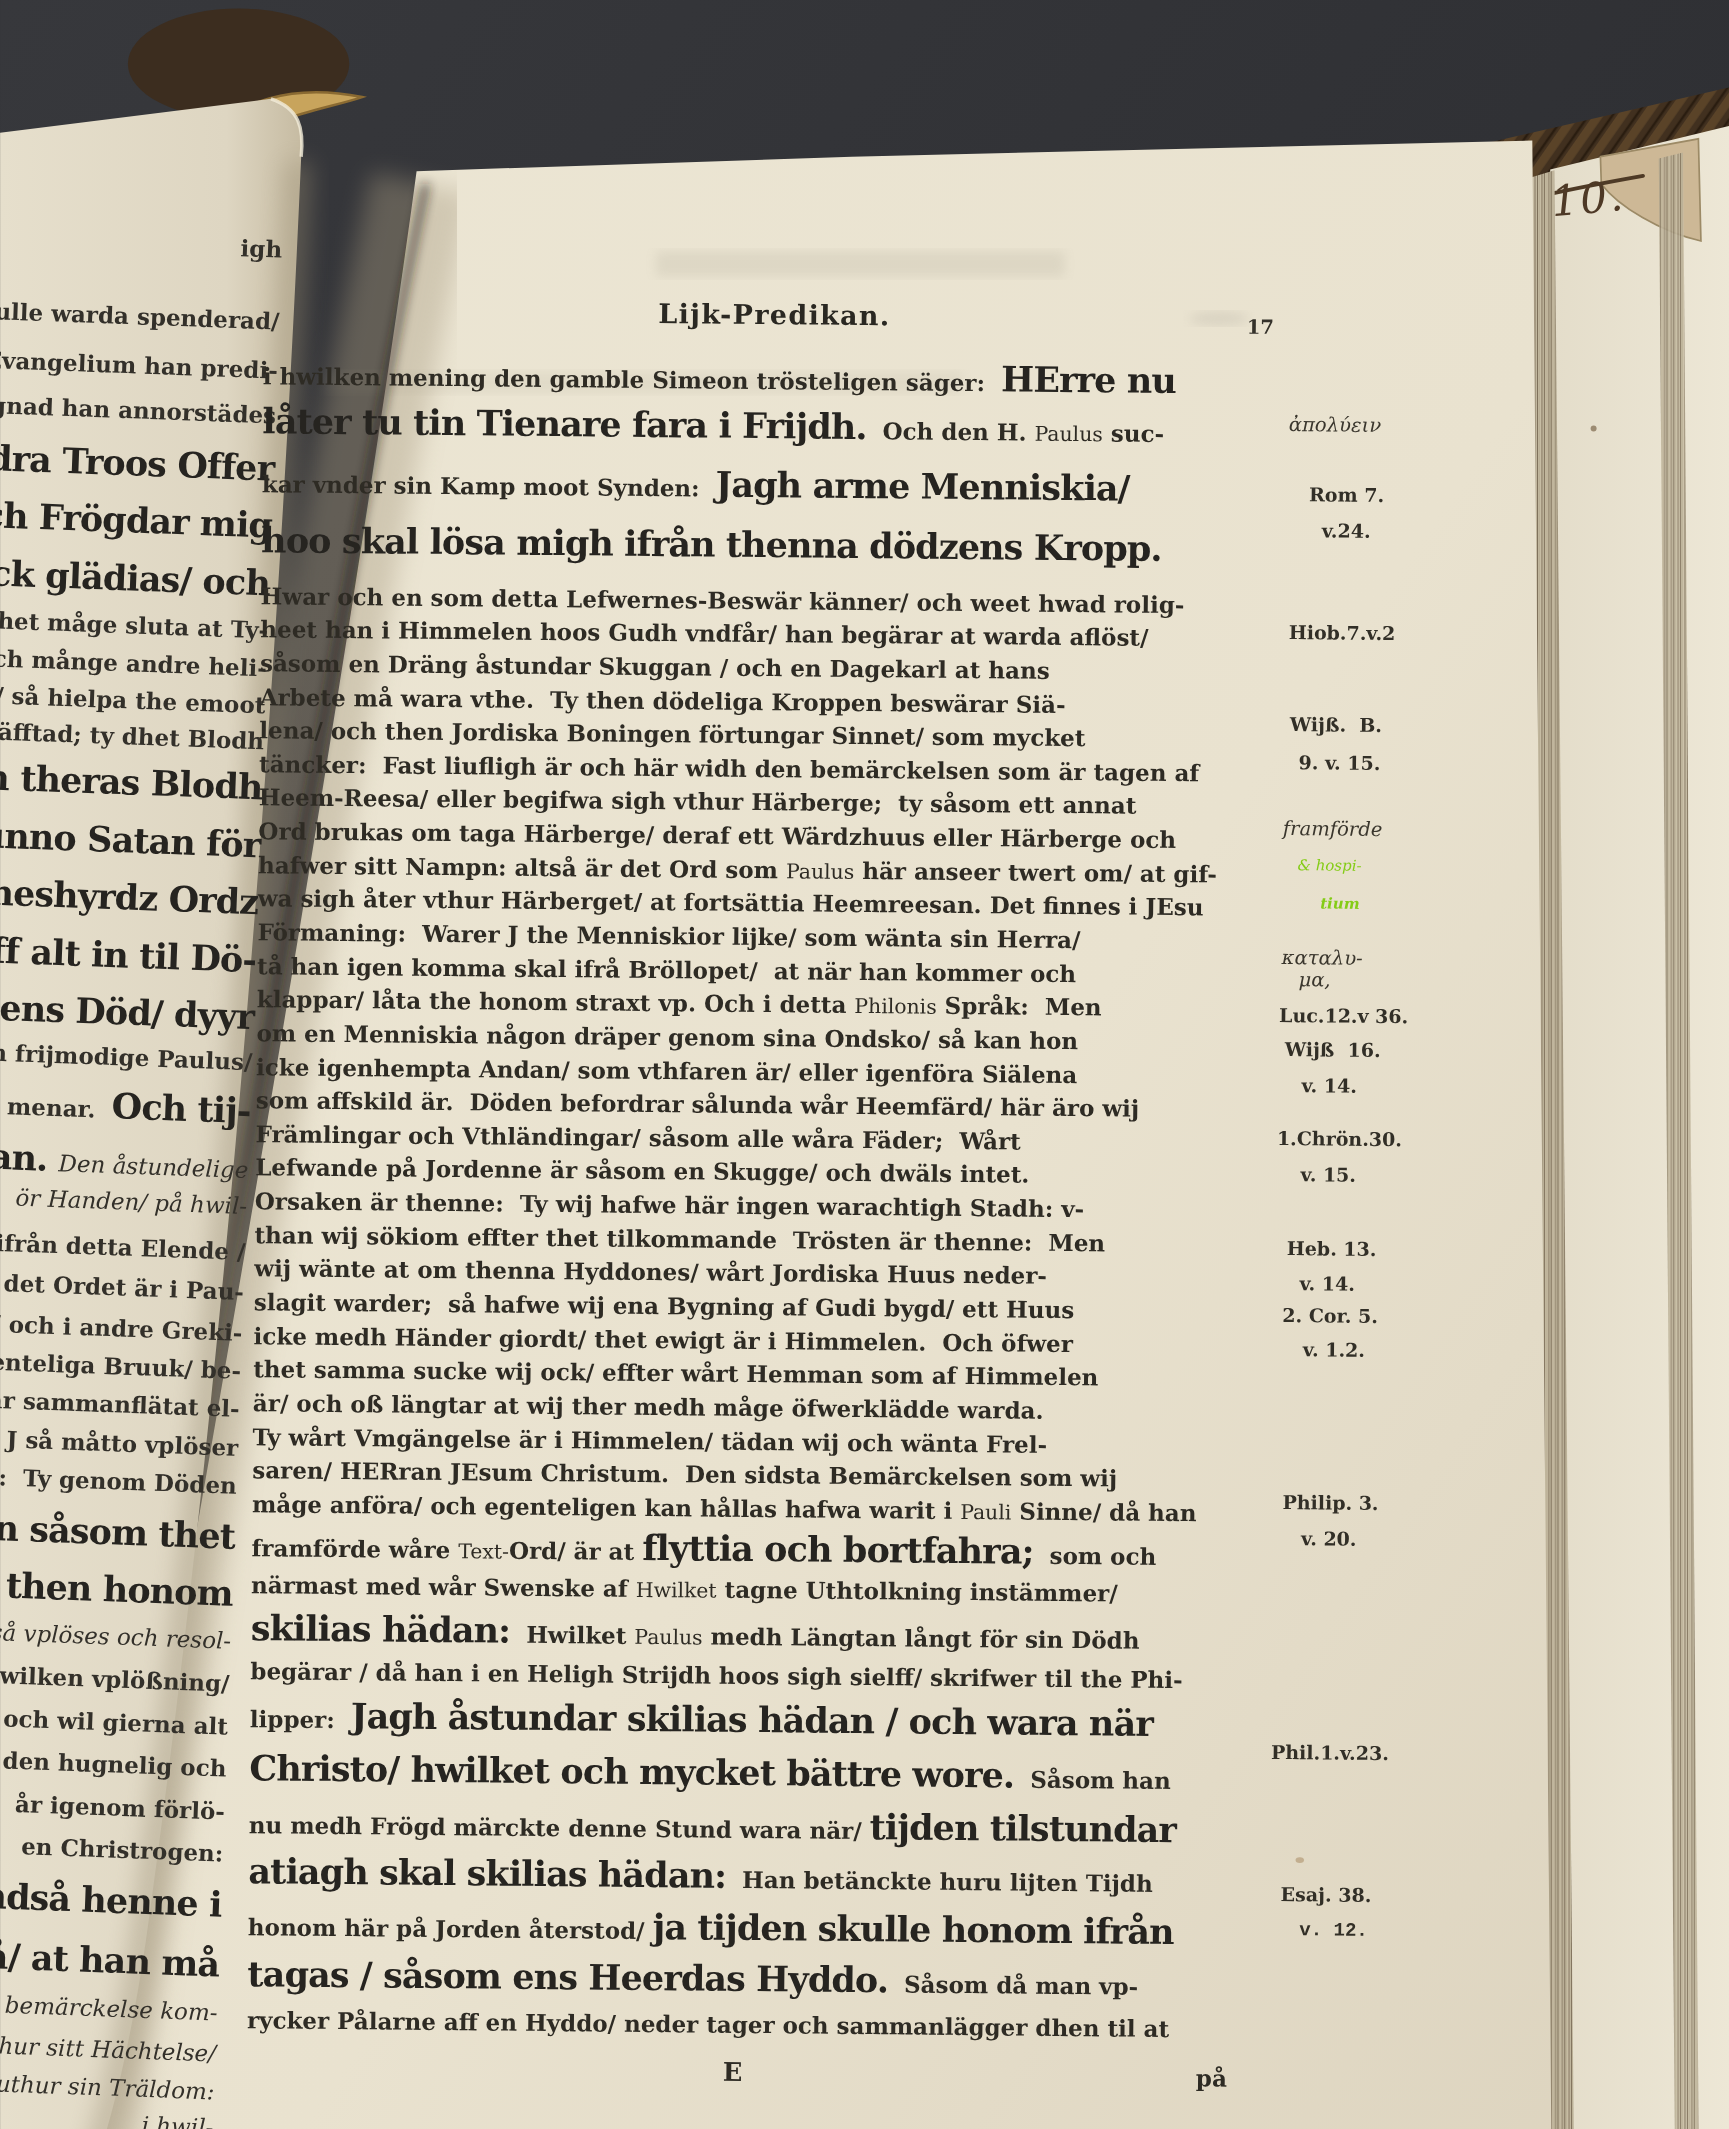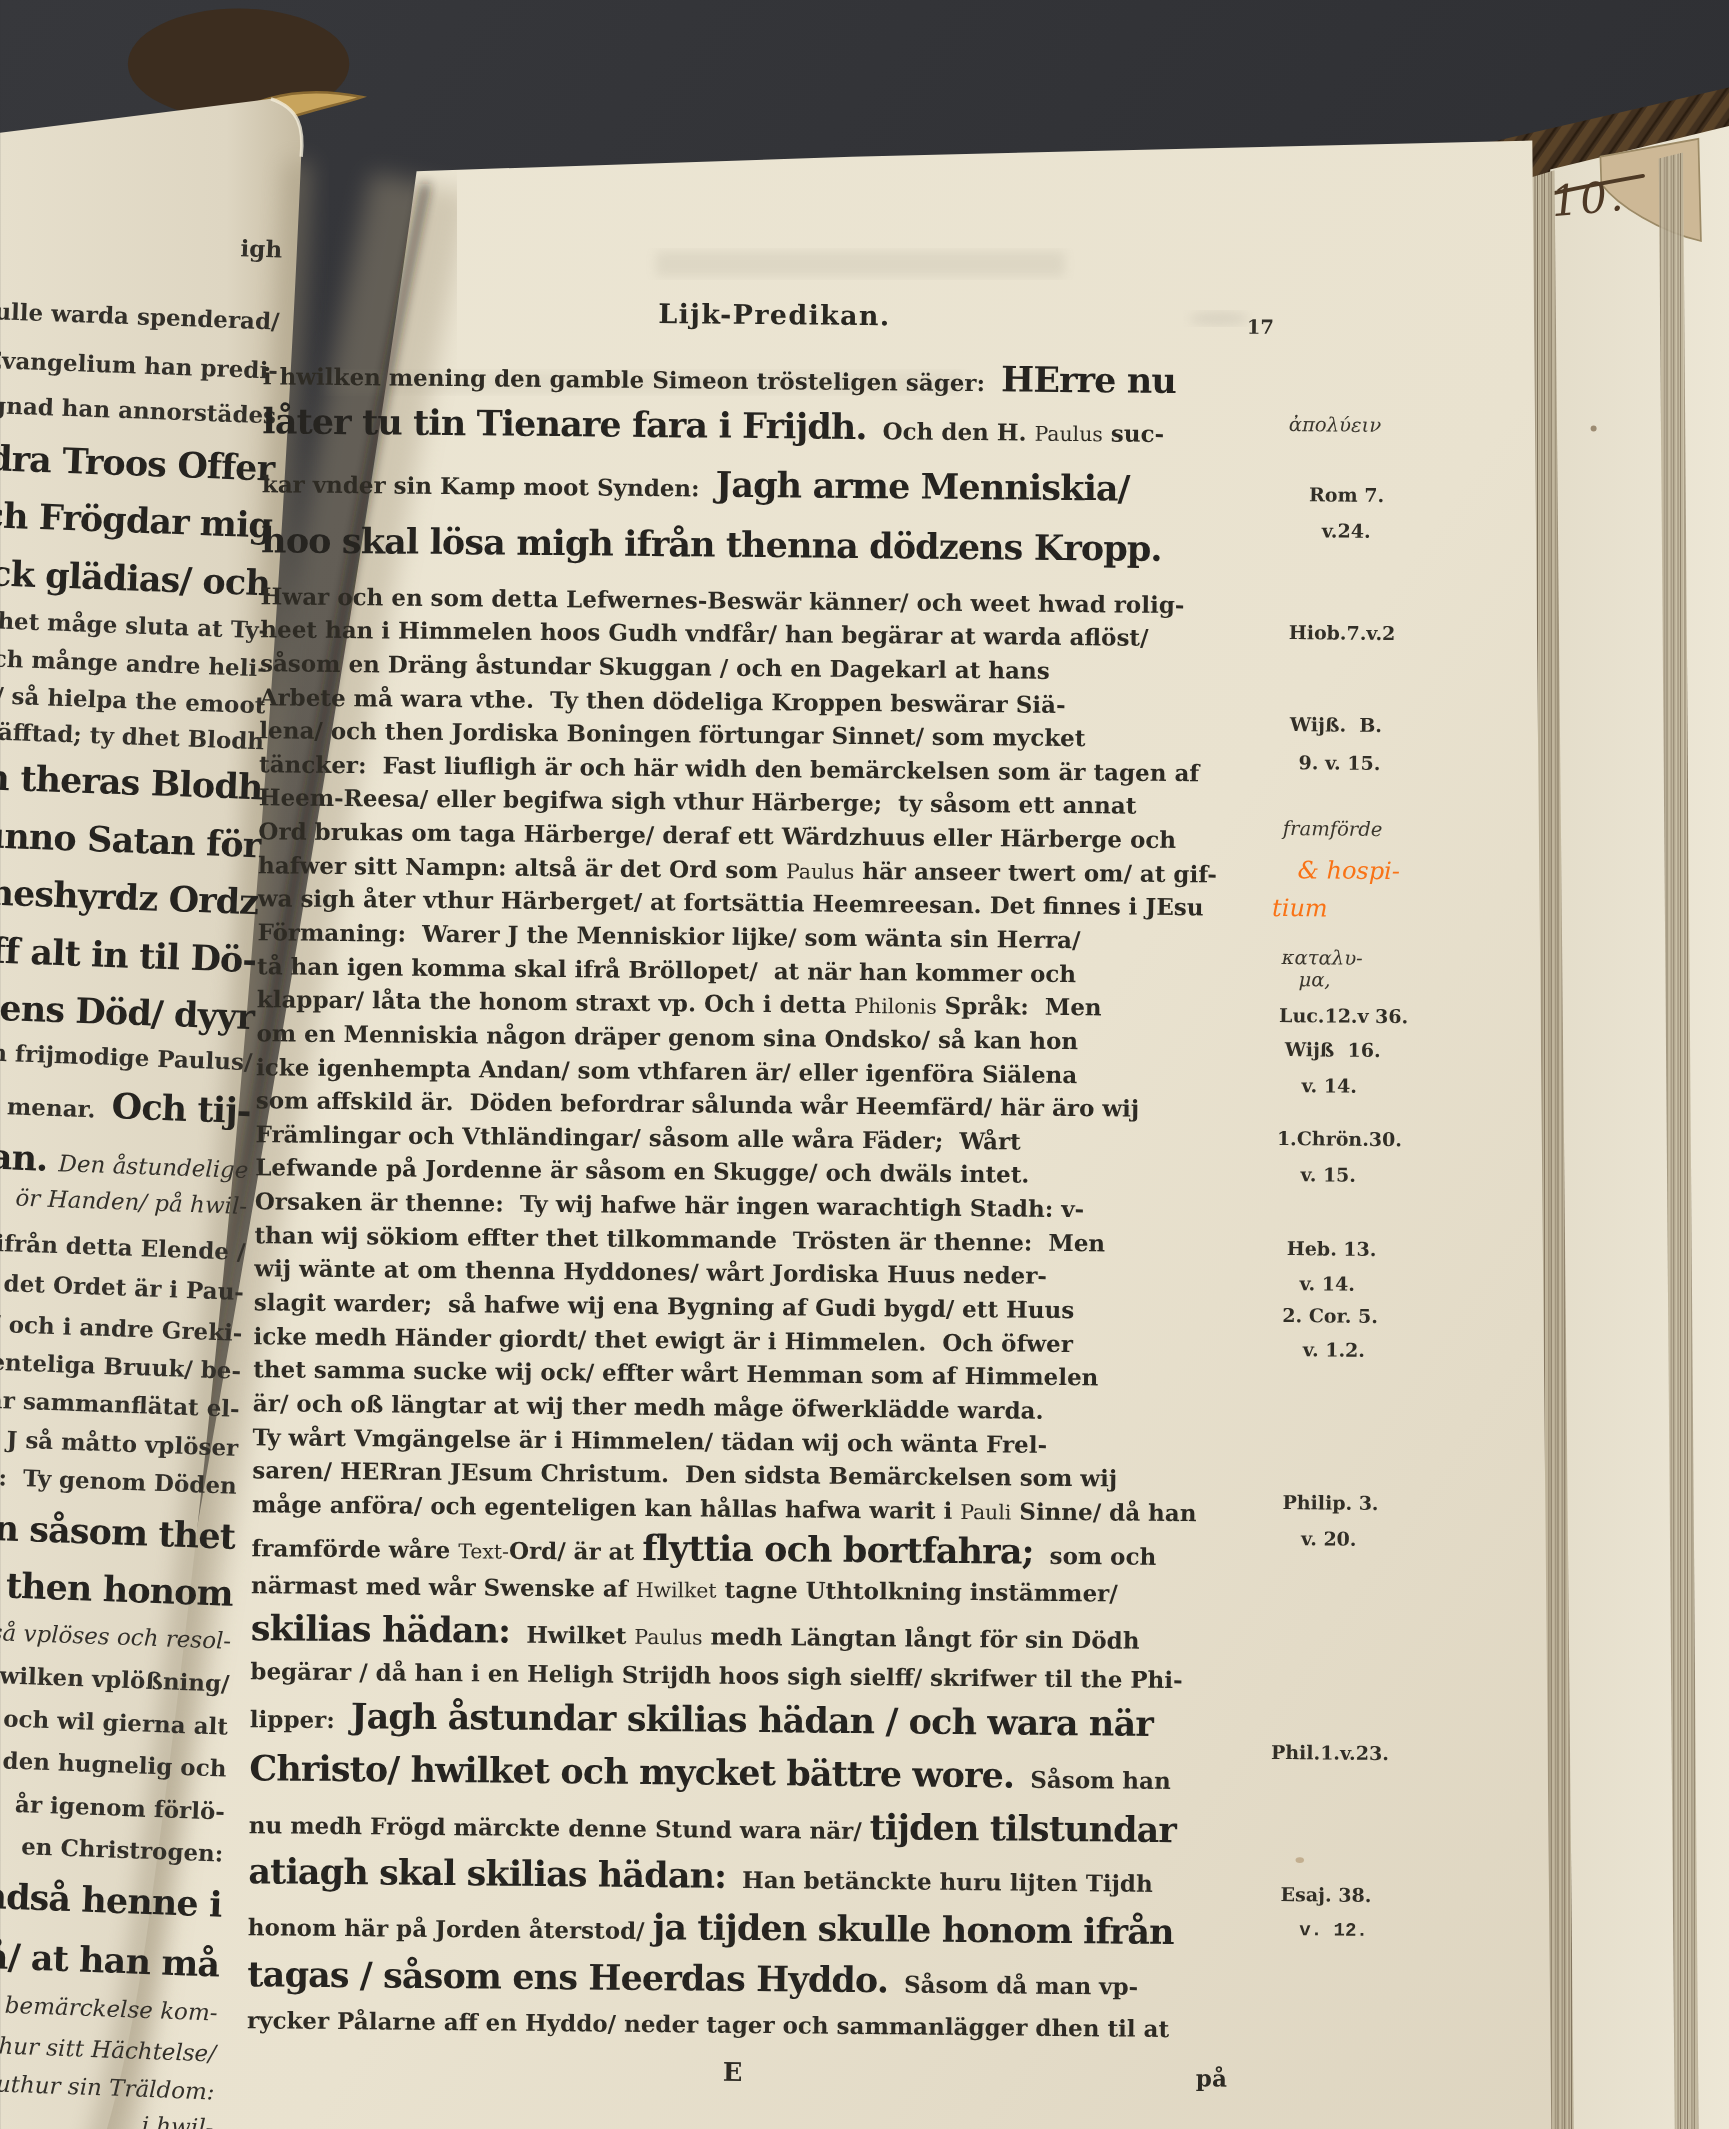--- a/index.html
+++ b/index.html
@@ -25,21 +25,21 @@
   #body-lines{position:absolute;left:25.6px;top:0;width:1022px;height:1874px;}
   .bline{position:absolute;left:0;white-space:pre;font-weight:bold;line-height:1;color:#2e2b24;}
   .seg-n{font-size:23px;}
   .seg-b{font-size:35px;letter-spacing:-0.9px;color:#262420;}
   .seg-r{font-size:20.4px;font-weight:normal;}
   .seg-i{font-size:23px;font-style:italic;font-weight:normal;}
   #margin-notes{position:absolute;left:0;top:0;width:1269px;height:1874px;}
   .mnote{position:absolute;white-space:pre;line-height:1;}
   .note-frak{font-weight:bold;font-size:19px;color:#322f27;}
   .note-greek{font-style:italic;font-size:19.6px;color:#3a362d;}
-  .note-latin{font-style:italic;font-size:24px;color:#f97316;}
+  .note-latin{font-style:italic;font-size:15px;color:#84cc16;}
   .sig{position:absolute;left:502px;top:1758px;font-weight:bold;font-size:25.6px;color:#2e2b24;}
   .catch{position:absolute;left:975px;top:1761px;font-weight:bold;font-size:23px;color:#2e2b24;}
   
   #left-frag{
     position:absolute;left:-349px;top:221px;width:639px;height:1959px;
     transform:rotate(2.1deg);transform-origin:100% 0;color:#33302a;
   }
   .fline{position:absolute;right:6.8px;width:100%;text-align:right;white-space:pre;
          font-weight:bold;line-height:1;}
   
@@ -240,21 +240,21 @@
       </div>
     <div id="margin-notes">
         <div class="mnote note-greek" style="left: 1052px; top: 111px;">ἀπολύειν</div>
         <div class="mnote note-frak" style="left: 1073px; top: 181px;">Rom 7.</div>
         <div class="mnote note-frak" style="left: 1086px; top: 217px;">v.24.</div>
         <div class="mnote note-frak" style="left: 1054px; top: 319px;">Hiob.7.v.2</div>
         <div class="mnote note-frak" style="left: 1056px; top: 411px;">Wijß.  B.</div>
         <div class="mnote note-frak" style="left: 1065px; top: 449px;">9. v. 15.</div>
         <div class="mnote note-greek" style="left: 1050px; top: 515px;">framförde</div>
         <div class="mnote note-latin" style="left: 1065px; top: 554px;">&amp; hospi-</div>
-        <div class="mnote note-latin" style="left: 1040px; top: 592px;">tium</div>
+        <div class="mnote note-latin" style="left: 1088px; top: 592px; font-weight: bold;">tium</div>
         <div class="mnote note-greek" style="left: 1050px; top: 644px;">καταλυ-</div>
         <div class="mnote note-greek" style="left: 1067px; top: 666px;">μα,</div>
         <div class="mnote note-frak" style="left: 1048px; top: 702px;">Luc.12.v 36.</div>
         <div class="mnote note-frak" style="left: 1054px; top: 736px;">Wijß  16.</div>
         <div class="mnote note-frak" style="left: 1071px; top: 772px;">v. 14.</div>
         <div class="mnote note-frak" style="left: 1047px; top: 825px;">1.Chrön.30.</div>
         <div class="mnote note-frak" style="left: 1071px; top: 861px;">v. 15.</div>
         <div class="mnote note-frak" style="left: 1058px; top: 935px;">Heb. 13.</div>
         <div class="mnote note-frak" style="left: 1071px; top: 970px;">v. 14.</div>
         <div class="mnote note-frak" style="left: 1054px; top: 1002px;">2. Cor. 5.</div>

